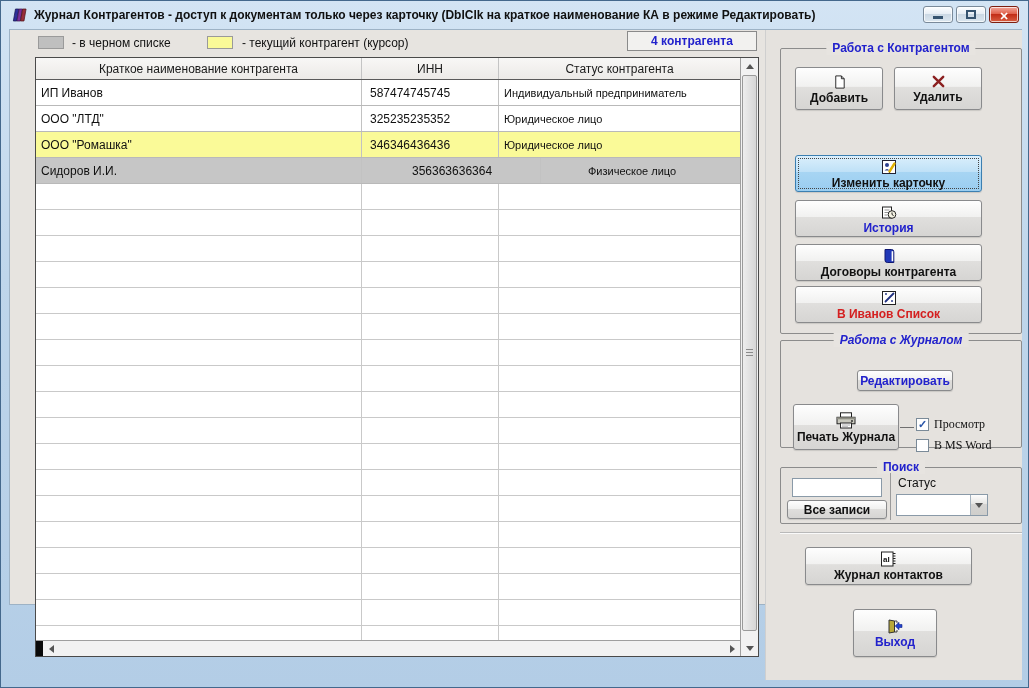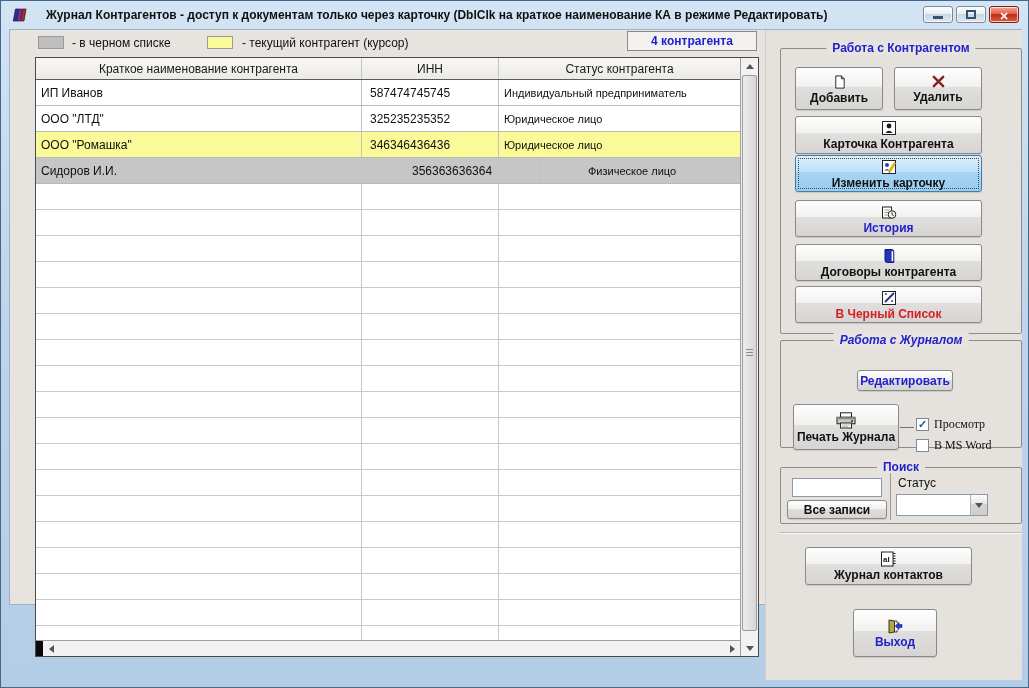--- a/index.html
+++ b/index.html
@@ -5,21 +5,21 @@
   * { margin:0; padding:0; box-sizing:border-box; }
   html,body { font-family:"Liberation Sans", sans-serif; background:#9FB6C9; }
 
   .window{ position:relative; width:1029px; height:688px;
     border:1px solid #44688C; background:linear-gradient(180deg,#D3E4F4 0%,#BFD6EB 40%,#B3CDE6 100%);
     overflow:hidden; }
 
   
   .titlebar{ position:absolute; left:1px; top:0; right:1px; height:27px;
     display:flex; align-items:center; padding-left:8px; }
-  .title-text{ font-size:12px; font-weight:700; color:#101010; margin-left:18px; white-space:nowrap; }
+  .title-text{ font-size:12px; font-weight:700; color:#101010; margin-left:6px; white-space:nowrap; }
   .winbtns{ position:absolute; right:8px; top:5px; display:flex; gap:3px; }
   .winbtn{ width:30px; height:17px; border:1px solid #7A8A9A; border-radius:3px;
     background:linear-gradient(180deg,#FDFEFF,#E7EEF5 45%,#CBD8E4 50%,#DCE7F0);
     display:flex; align-items:center; justify-content:center; box-shadow:inset 0 0 0 1px rgba(255,255,255,.7); }
   .winbtn.close{ background:linear-gradient(180deg,#F2A79B,#E0614B 45%,#C22D17 50%,#D95F42);
     border-color:#7E1E10; }
   .glyph-min{ width:10px; height:3px; background:#35536F; margin-top:6px; }
   .glyph-max{ width:10px; height:9px; border:2px solid #35536F; background:transparent; }
   .glyph-close::before{ content:"✕"; color:#fff; font-size:11px; font-weight:700; line-height:1; }
 
@@ -203,28 +203,20 @@
       <span class="lbl">Добавить</span>
     </div>
 
     <div class="btn" style="left:884px; top:37px; width:88px; height:43px;">
       <svg width="15" height="15" viewBox="0 0 16 16">
         <path d="M3 3 L13 13 M13 3 L3 13" stroke="#8B2020" stroke-width="2.6" stroke-linecap="round"></path>
       </svg>
       <span class="lbl">Удалить</span>
     </div>
 
-    <div class="btn" style="left:785px; top:86px; width:187px; height:38px;">
-      <svg width="16" height="16" viewBox="0 0 16 16">
-        <rect x="1.5" y="1.5" width="13" height="13" fill="#fff" stroke="#222" stroke-width="1"></rect>
-        <circle cx="8" cy="6" r="2.4" fill="#1A1A1A"></circle>
-        <path d="M4.5 13 Q8 8.5 11.5 13 Z" fill="#1A1A1A"></path>
-      </svg>
-      <span class="lbl">Карточка Контрагента</span>
-    </div>
 
     <div class="btn selected" style="left:785px; top:125px; width:187px; height:37px;">
       <svg width="16" height="16" viewBox="0 0 16 16">
         <rect x="1.5" y="1.5" width="13" height="13" fill="#fff" stroke="#223" stroke-width="1"></rect>
         <circle cx="6" cy="6" r="2" fill="#2B3F8E"></circle>
         <path d="M3.5 11.5 Q6 8.5 8.5 11.5 Z" fill="#2B3F8E"></path>
         <path d="M13.5 4.5 L8.5 12.5" stroke="#E0B000" stroke-width="2.4" stroke-linecap="round"></path>
         <path d="M8.2 13.2 L7.6 14.6 L9.2 14.1 Z" fill="#222"></path>
       </svg>
       <span class="lbl">Изменить карточку</span>
@@ -247,21 +239,21 @@
       </svg>
       <span class="lbl">Договоры контрагента</span>
     </div>
 
     <div class="btn" style="left:785px; top:256px; width:187px; height:37px;">
       <svg width="16" height="16" viewBox="0 0 16 16">
         <rect x="1.5" y="1.5" width="13" height="13" fill="#fff" stroke="#222" stroke-width="1"></rect>
         <path d="M12.5 3.5 L4.5 11.5" stroke="#203080" stroke-width="1.8" stroke-linecap="round"></path>
         <path d="M4 4 h2 M5 3 v2 M10 11 h2 M11 10 v2" stroke="#203080" stroke-width="0.9"></path>
       </svg>
-      <span class="lbl red-text">В Черный Список</span>
+      <span class="lbl red-text">В Иванов Список</span>
     </div>
 
     <div class="abs grpbox" style="left:770px; top:310px; width:242px; height:108px;font-style:italic;">
       <span class="grptitle">Работа с Журналом</span>
     </div>
 
     <div class="btn" style="left:847px; top:340px; width:96px; height:21px;">
       <span class="lbl blue-text">Редактировать</span>
     </div>
 

